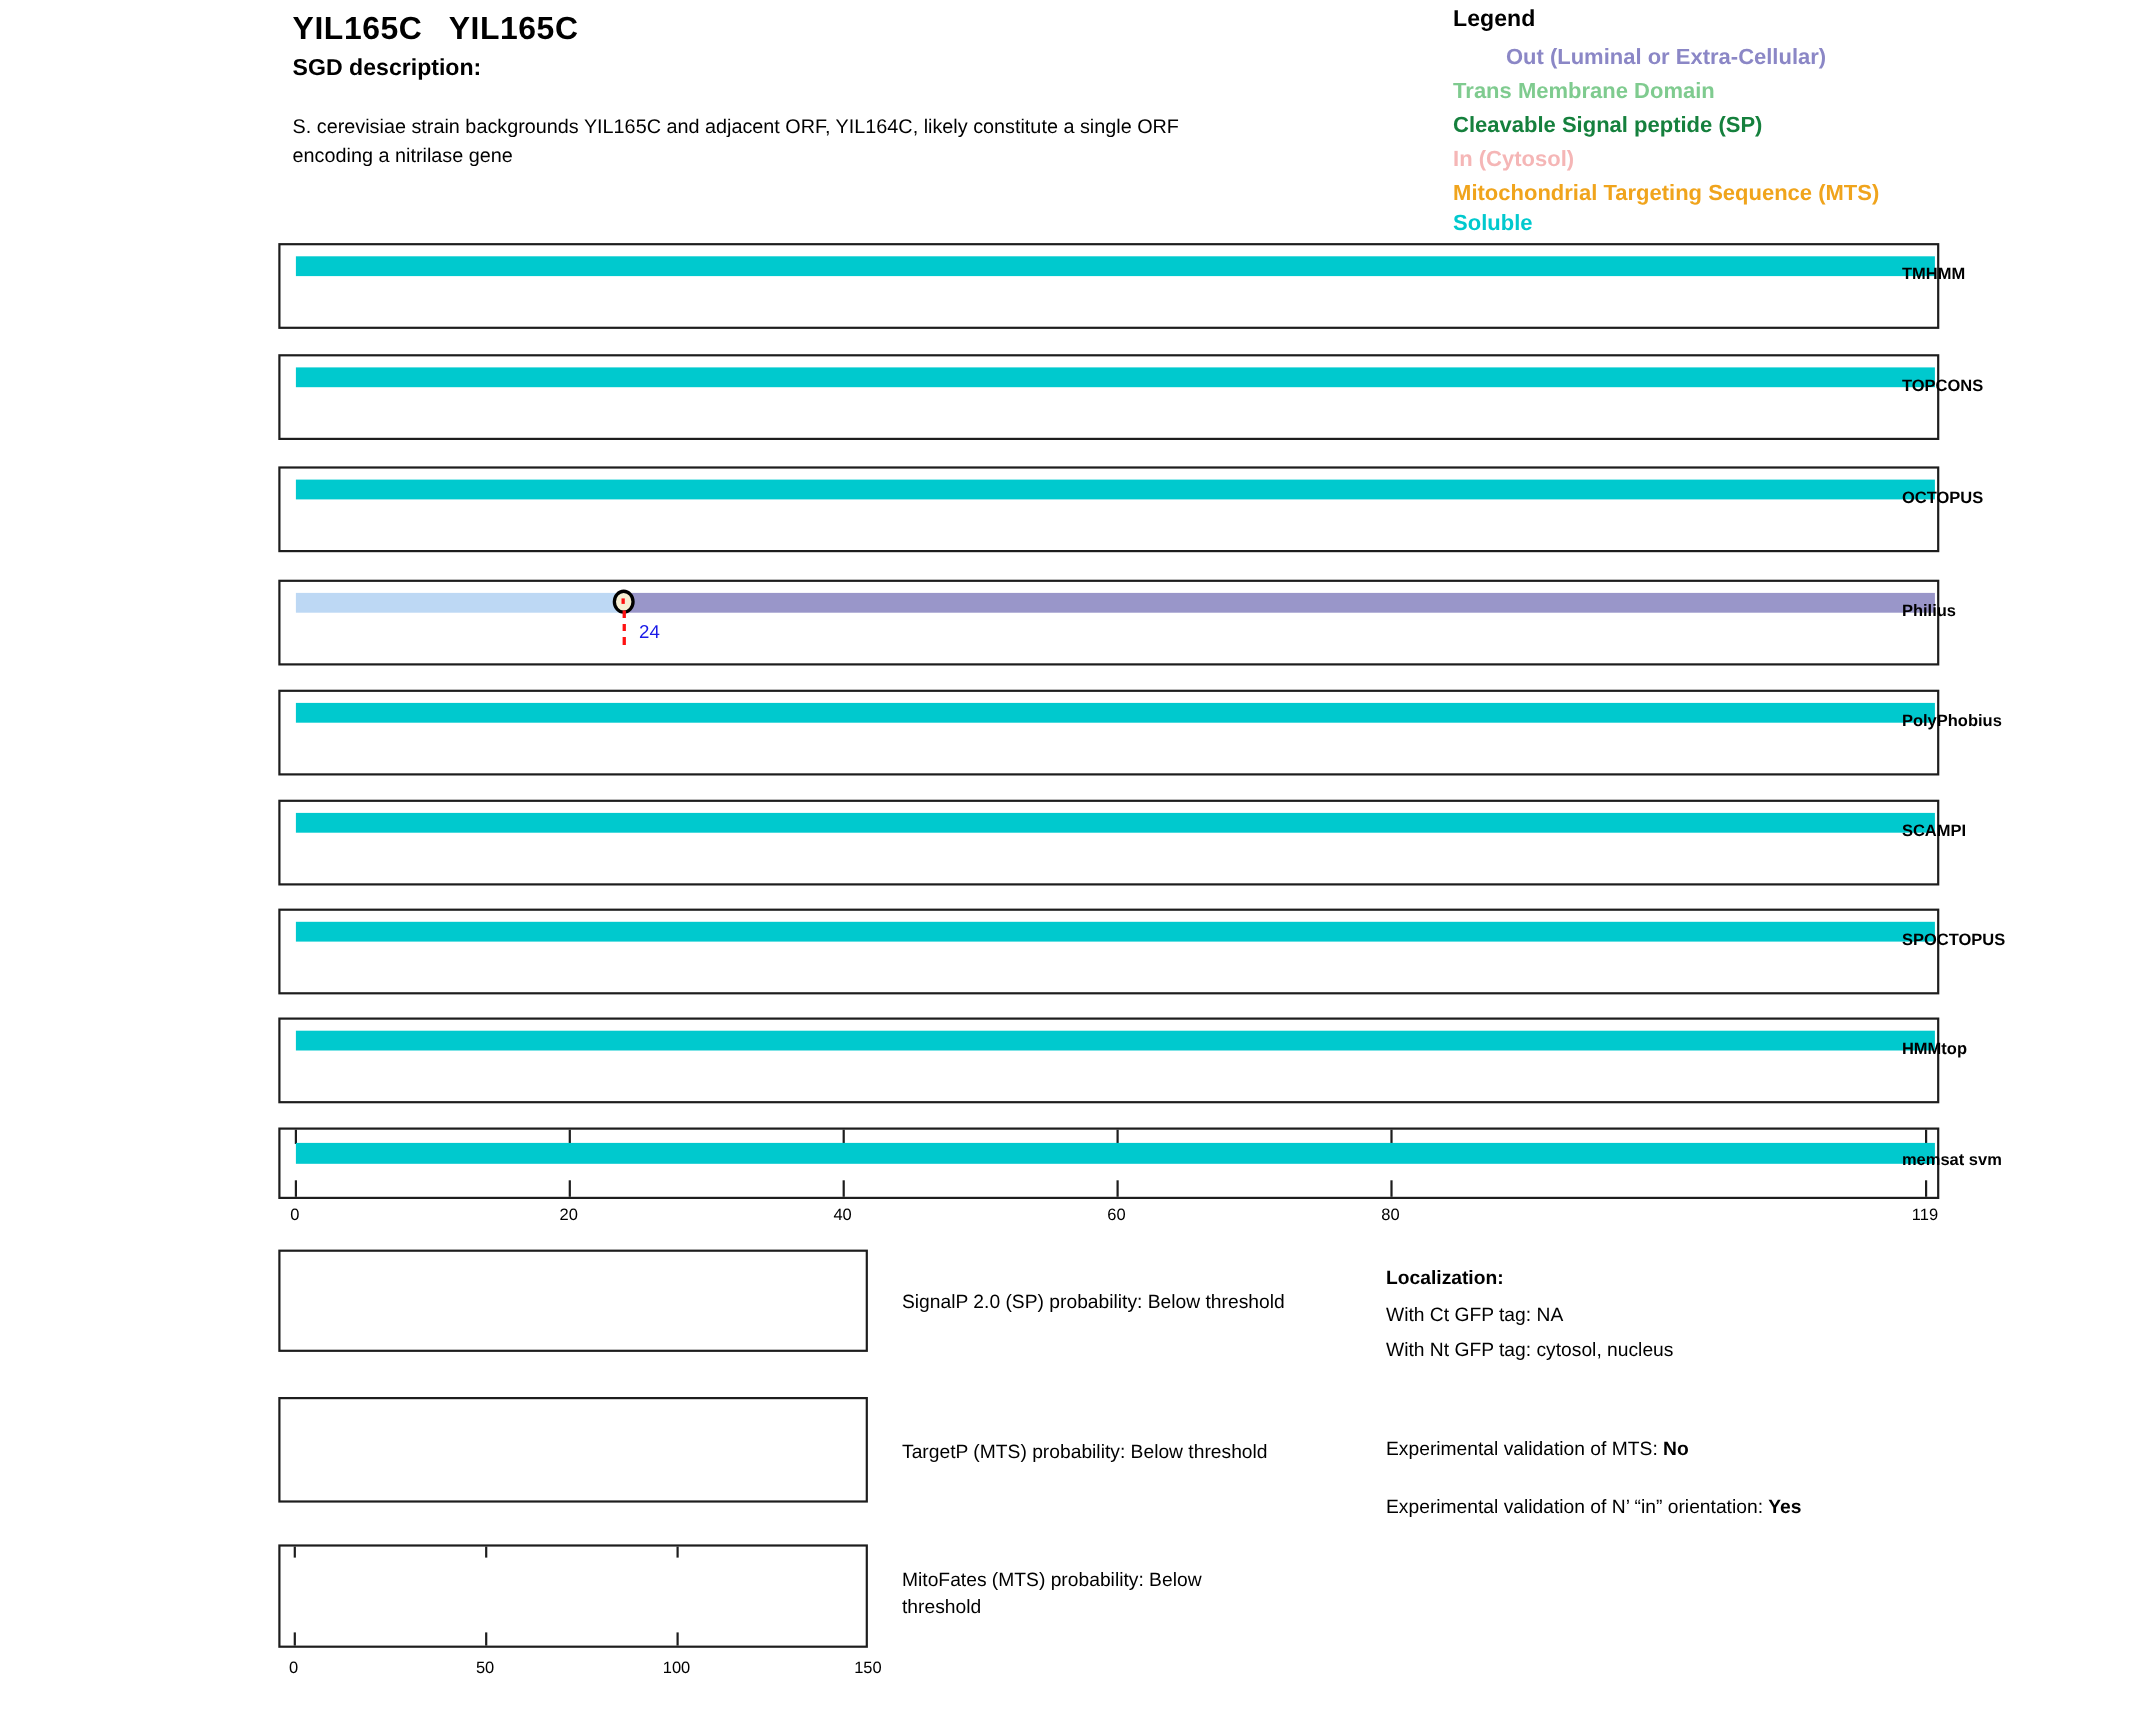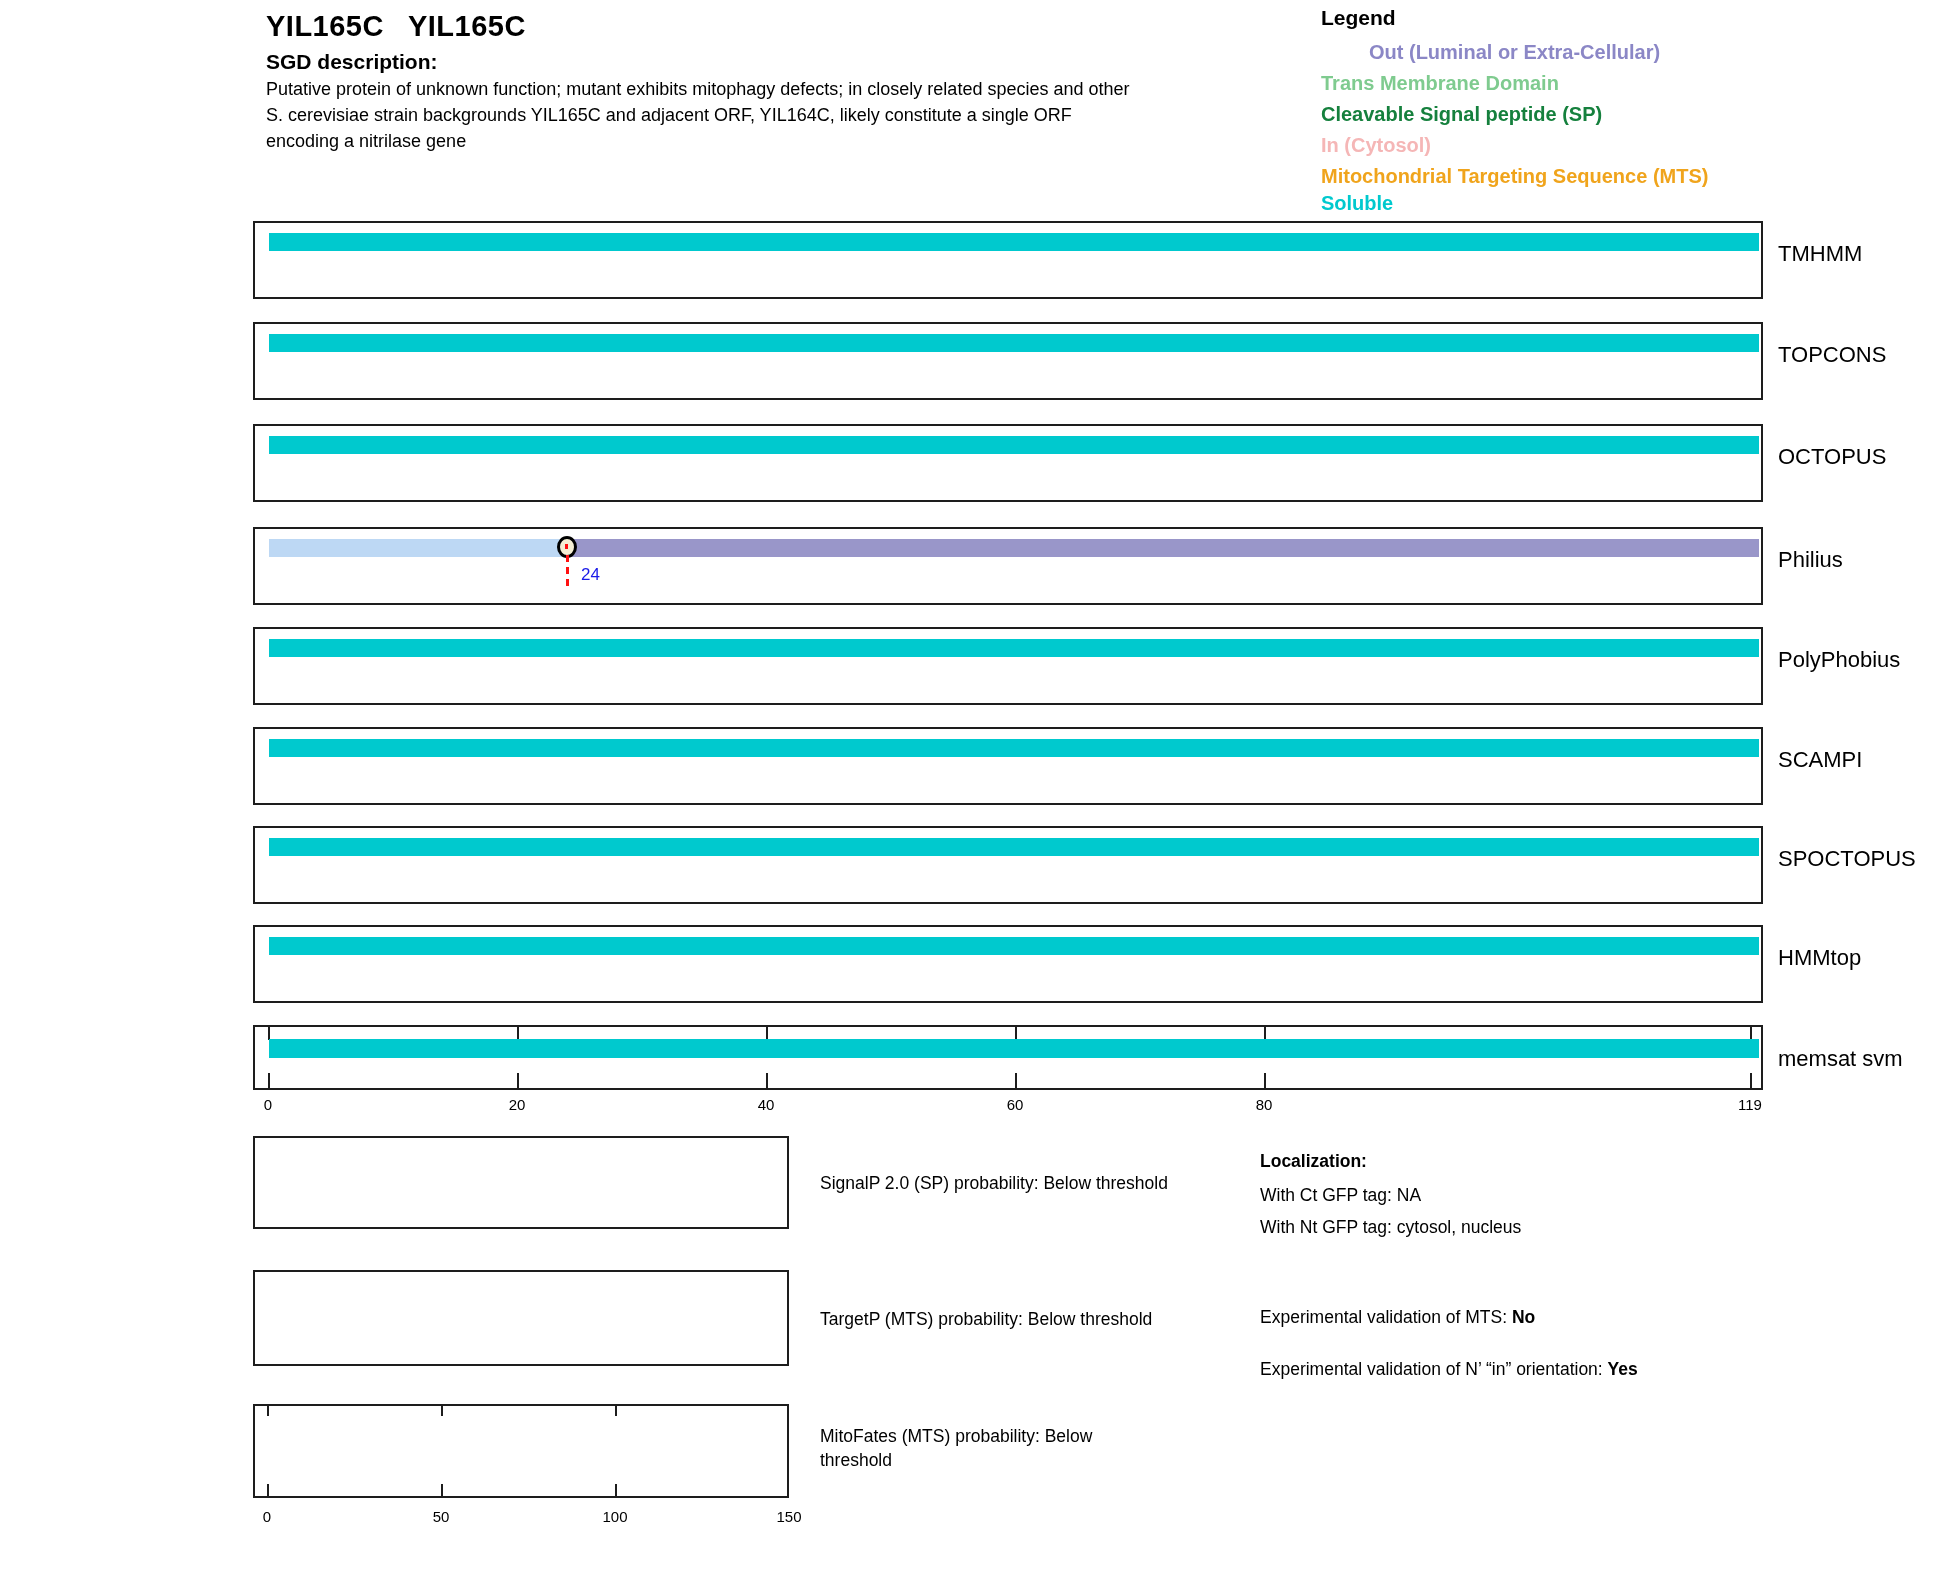--- a/index.html
+++ b/index.html
@@ -10,21 +10,21 @@
   .title{left:266px;top:10px;font-size:29px;font-weight:bold;letter-spacing:.5px;}
   .title .gap{margin-left:24px;}
   .sgd-head{left:266px;top:50px;font-size:21px;font-weight:bold;}
   .desc{left:266px;font-size:18px;line-height:26px;white-space:nowrap;}
   
   .legend-title{left:1321px;top:6px;font-size:21px;font-weight:bold;}
   .legend-item{left:1321px;font-size:20px;font-weight:bold;white-space:nowrap;}
   
   .track-box{left:253px;width:1510px;height:78px;border:2px solid #1d1d1d;box-sizing:border-box;background:#fff;}
   .bar{position:absolute;left:14px;top:10px;width:1490px;height:18px;}
-  .track-label{left:1778px;font-size:22px;font-weight:normal;white-space:nowrap;}
+  .track-label{left:1729px;font-size:15px;font-weight:bold;white-space:nowrap;}
   
   .ph-seg1{position:absolute;left:14px;top:10px;width:298px;height:18px;}
   .ph-seg2{position:absolute;left:312px;top:10px;width:1192px;height:18px;}
   .ph-circle{position:absolute;left:302px;top:7px;width:14px;height:16px;border:3px solid #000;border-radius:50%;}
   .ph-dot{position:absolute;left:310px;top:15px;width:3px;height:5px;background:#ff1111;}
   .ph-line{position:absolute;left:311px;top:26px;width:3px;height:35px;
            background:repeating-linear-gradient(180deg,#ff1111 0 7px,transparent 7px 12px);}
   .ph-val{position:absolute;left:326px;top:36px;font-size:17px;}
   
   .tick-t{position:absolute;top:0;width:2px;height:13px;background:#1d1d1d;}
@@ -41,21 +41,20 @@
 </style>
 </head>
 <body>
 
 <div class="page">
 
   <div class="abs title">
     <span>YIL165C</span><span class="gap">YIL165C</span>
   </div>
   <div class="abs sgd-head">SGD description:</div>
-  <div class="abs desc" style="top:76px">Putative protein of unknown function; mutant exhibits mitophagy defects; in closely related species and other</div>
   <div class="abs desc" style="top:102px">S. cerevisiae strain backgrounds YIL165C and adjacent ORF, YIL164C, likely constitute a single ORF</div>
   <div class="abs desc" style="top:128px">encoding a nitrilase gene</div>
 
   <div class="abs legend-title">Legend</div>
   <div class="abs legend-item" style="top: 41px; color: rgb(139, 135, 198); margin-left: 48px;">Out (Luminal or Extra-Cellular)</div>
   <div class="abs legend-item" style="top: 72px; color: rgb(127, 203, 143);">Trans Membrane Domain</div>
   <div class="abs legend-item" style="top: 103px; color: #15803d;">Cleavable Signal peptide (SP)</div>
   <div class="abs legend-item" style="top: 134px; color: rgb(245, 182, 182);">In (Cytosol)</div>
   <div class="abs legend-item" style="top: 165px; color: rgb(240, 164, 28);">Mitochondrial Targeting Sequence (MTS)</div>
   <div class="abs legend-item" style="top: 192px; color: rgb(0, 201, 206);">Soluble</div>

